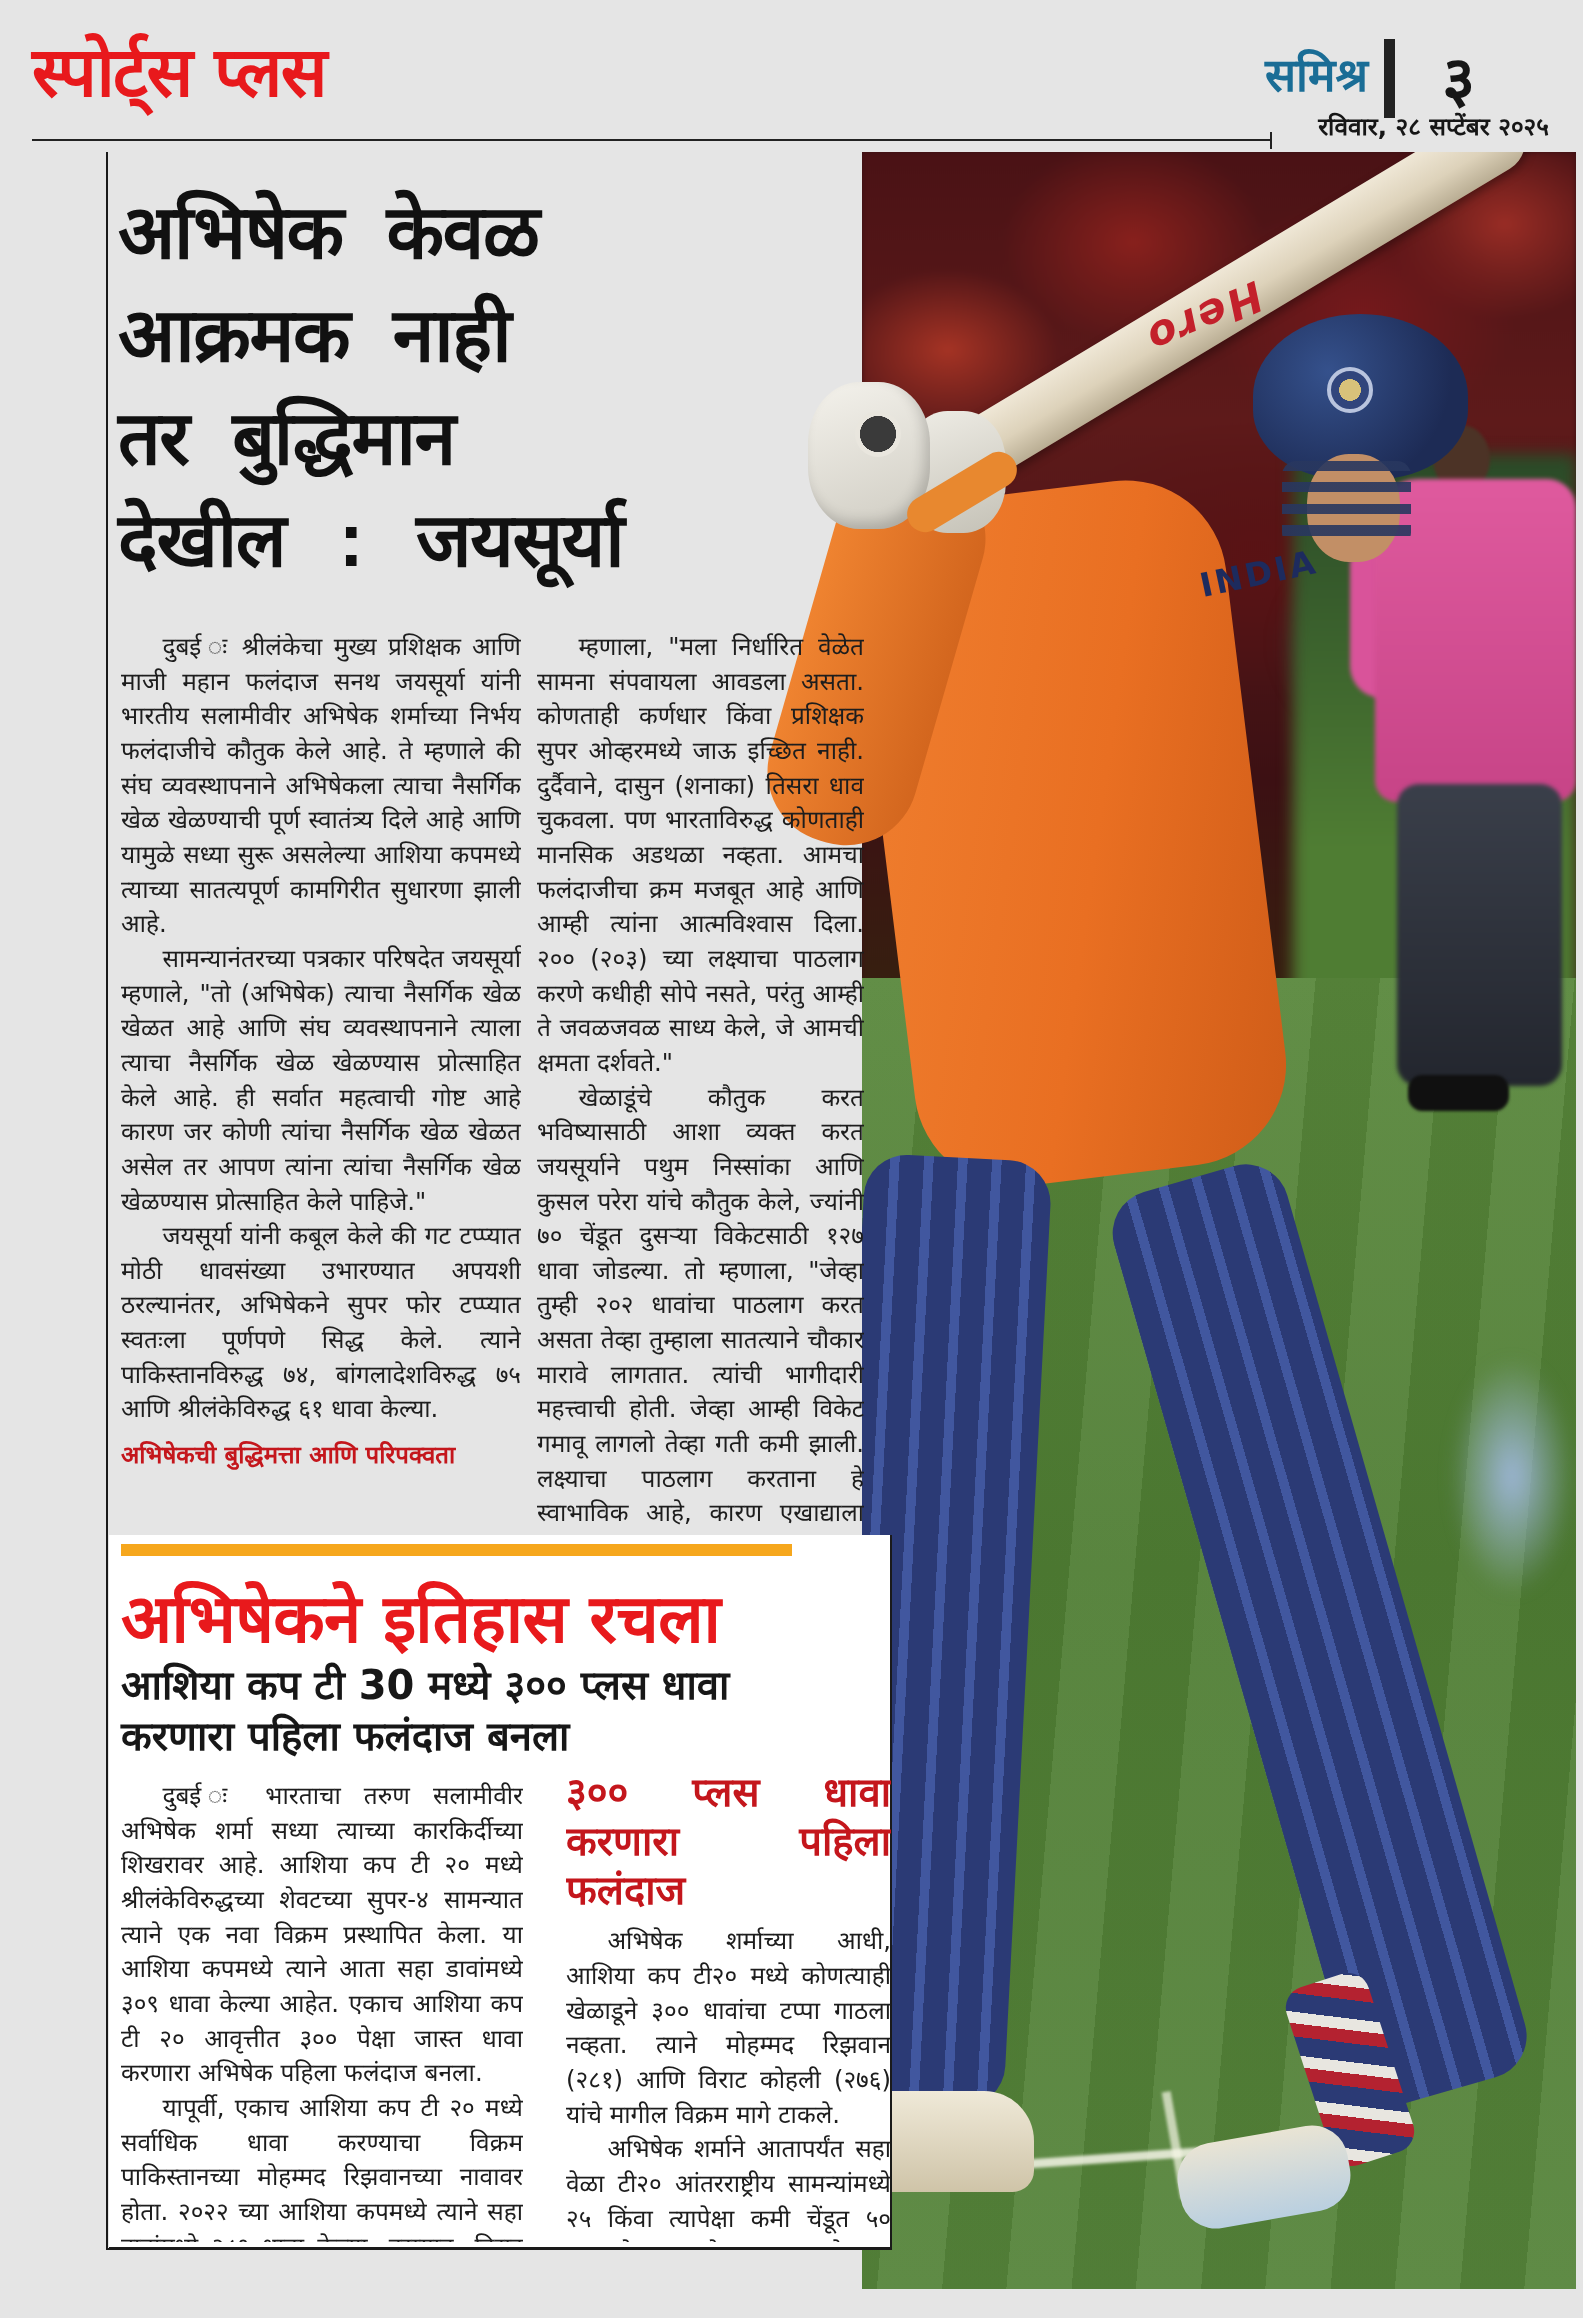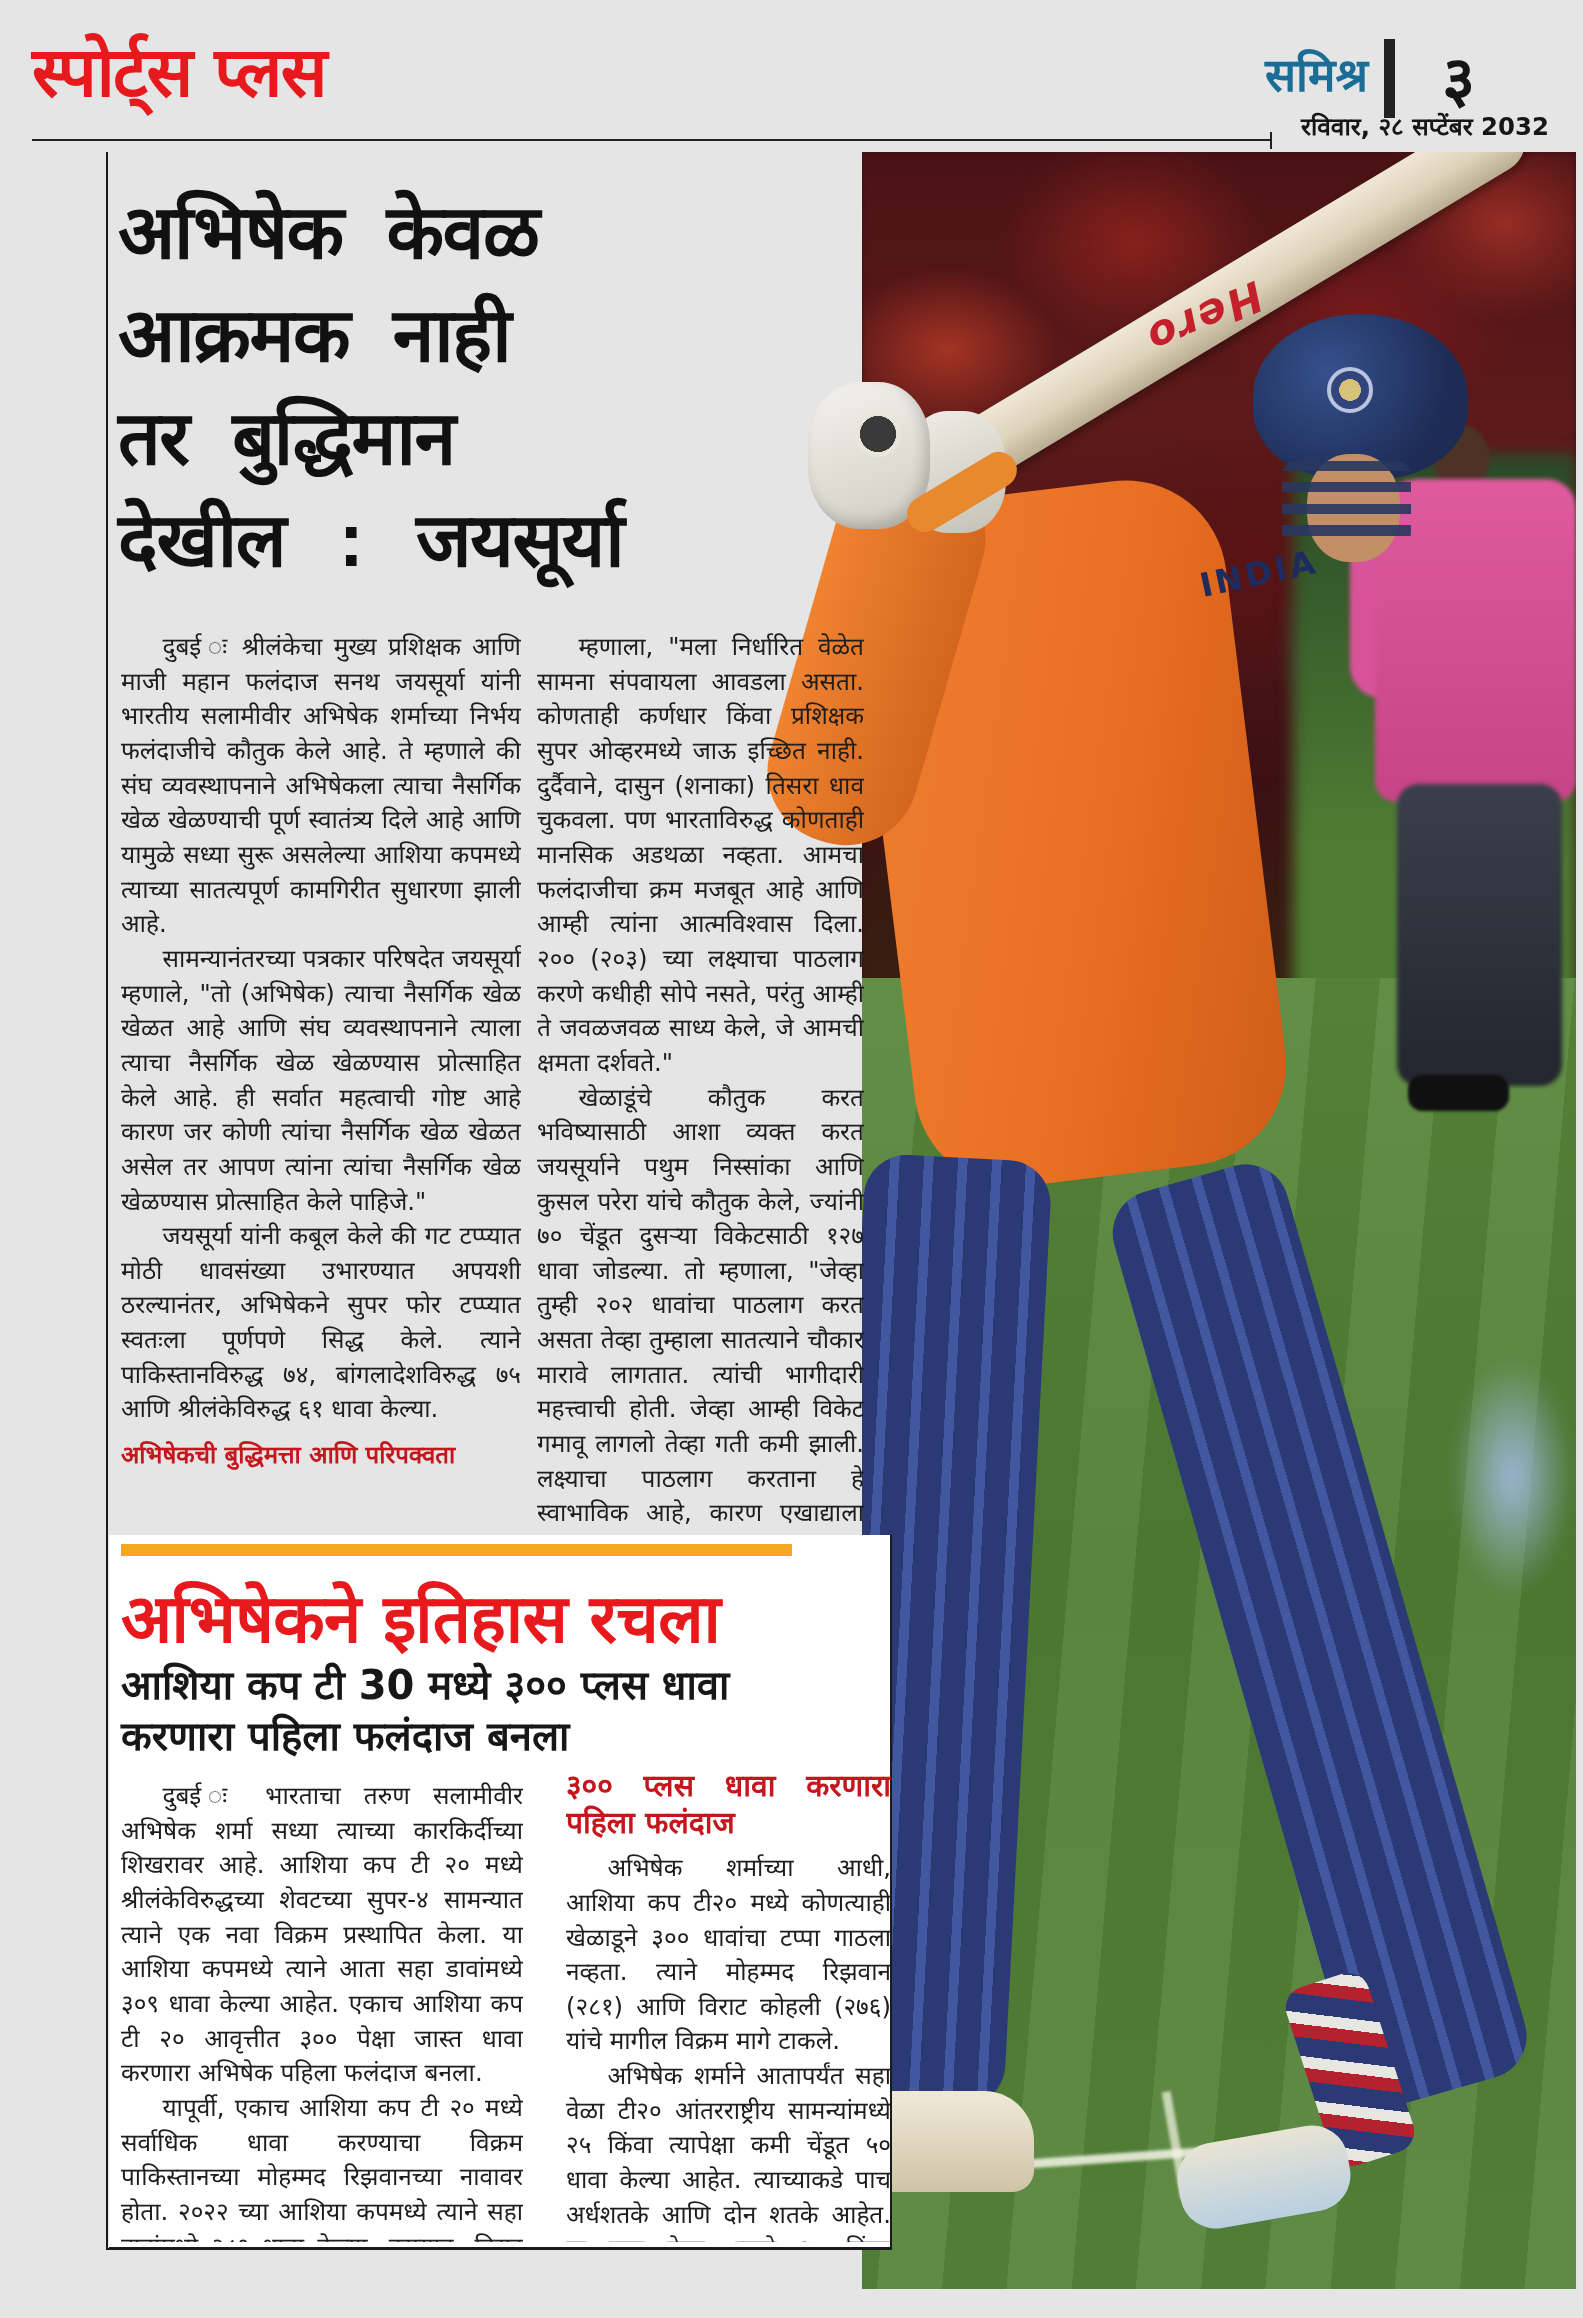--- a/index.html
+++ b/index.html
@@ -33,21 +33,21 @@
   .a1-col1{left:121px; top:630px; width:400px; height:898px;}
   .a1-col2{left:537px; top:630px; width:327px; height:899px;}
 
   
   .a2-box{left:109px; top:1535px; width:783px; height:714px; background:#fff; border-right:2.2px solid #1a1a1a; border-bottom:2.2px solid #1a1a1a;}
   .a2-bar{left:121px; top:1544px; width:671px; height:11.5px; background:var(--bar-yellow);}
   .a2-headline{left:121px; top:1570px; width:718px; font-size:67px; font-weight:800; color:var(--accent-red); letter-spacing:-0.7px;}
   .a2-subheadline{left:121px; top:1660px; width:718px; font-size:40px; font-weight:800; line-height:1.28; color:#171717;}
   .a2-col1{left:121px; top:1779px; width:402px; height:463px;}
   .a2-col2{left:566px; top:1768px; width:325px; height:474px;}
-  .a2-col2 .subhead{font-size:30px; margin:0 0 10px 0;}
+  .a2-col2 .subhead{font-size:40px; margin:0 0 10px 0;}
 
   
   .photo{left:862px; top:152px; width:714px; height:2137px;}
   .photo .clip{position:absolute; inset:0; overflow:hidden; background:#3a1113;}
   .ph{position:absolute;}
   .crowd{left:0; top:0; width:100%; height:898px;
     background:
       radial-gradient(158px 115px at 12% 22%, rgba(190,60,40,.75), rgba(0,0,0,0) 70%),
       radial-gradient(187px 144px at 38% 10%, rgba(150,35,30,.8), rgba(0,0,0,0) 70%),
       radial-gradient(215px 158px at 70% 18%, rgba(120,25,28,.9), rgba(0,0,0,0) 72%),
@@ -99,21 +99,21 @@
 </style>
 </head>
 <body>
 
 <div class="page">
 
   <div class="abs masthead">स्पोर्ट्स प्लस</div>
   <div class="abs brand">समिश्र</div>
   <div class="abs pagebar"></div>
   <div class="abs pageno">३</div>
-  <div class="abs dateline">रविवार, २८ सप्टेंबर 2032</div>
+  <div class="abs dateline">रविवार, २८ सप्टेंबर २०२५</div>
   <div class="abs head-rule"></div>
   <div class="abs head-rule-tick"></div>
 
   <div class="abs photo">
     <div class="clip">
       <div class="ph crowd"></div>
       <div class="ph teal-patch"></div>
       <div class="ph grass-right"></div>
       <div class="ph grass"></div>
       <div class="ph fielder-blur"></div>

